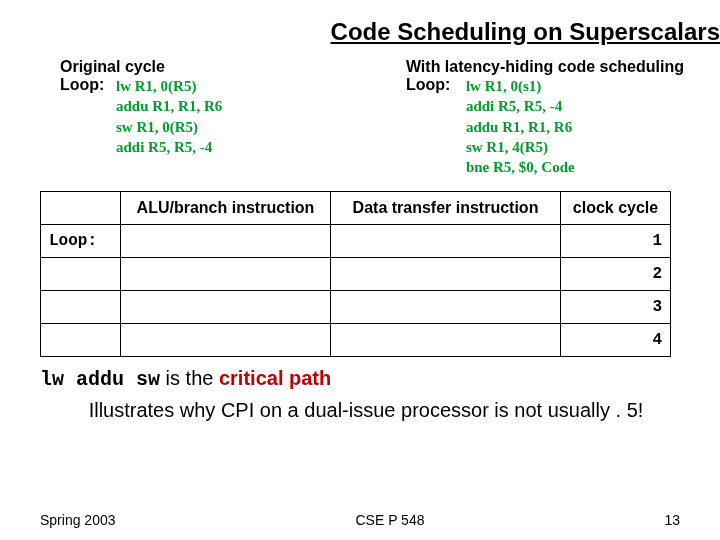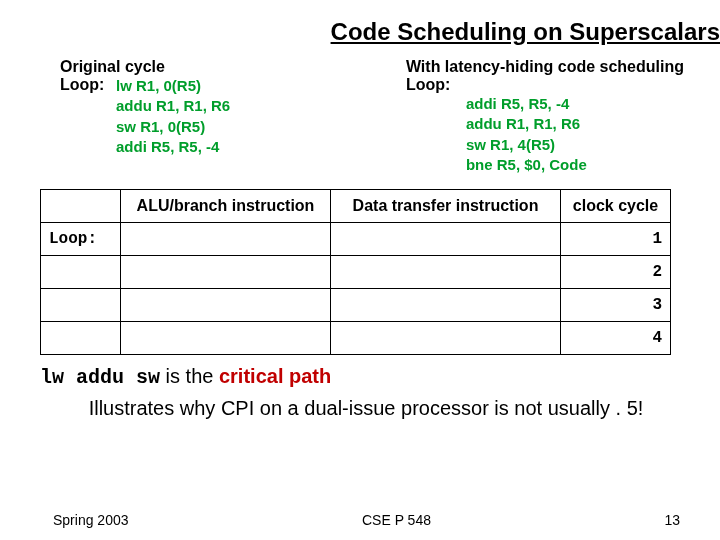--- a/index.html
+++ b/index.html
@@ -29,21 +29,21 @@
     display: flex;
     flex-direction: row;
     justify-content: space-between;
     padding: 12px 36px 8px 60px;
   }
   .blk { font-size: 16px; }
   .blk .hdr { font-weight: bold; }
   .blk .looprow { display: flex; }
   .blk .looplbl { font-weight: bold; width: 56px; }
   .blk .code {
-    font-family: Liberation Sans, sans-serif;
+    font-family: Liberation Serif, serif;
     font-weight: bold;
     color: #009e2b;
     white-space: pre;
     line-height: 1.35;
     font-size: 15px;
   }
   .blk .codeind {
     margin-left: 56px;
   }
   .right .looplbl { width: 60px; }
@@ -71,21 +71,21 @@
   table.sched td.cycle { font-family: "Courier New", monospace; font-weight: bold; text-align: right; }
 
   .bottom { padding: 10px 28px 0 40px; font-size: 20px; }
   .bottom .crit { color: #c00000; font-weight: bold; }
   .bottom .mono { font-family: "Courier New", monospace; font-weight: bold; }
   .bottom .line2 { margin-top: 8px; text-align: center; }
 
   .footer {
     position: absolute;
     bottom: 12px;
-    left: 13px; right: 0;
+    left: 0; right: 0;
     display: flex;
     justify-content: space-between;
     padding: 0 40px;
     font-size: 14px;
   }
 </style>
 </head>
 <body>
 
 <div class="slide">
@@ -100,20 +100,21 @@
       </div>
       <div class="code codeind">addu R1, R1, R6</div>
       <div class="code codeind">sw R1, 0(R5)</div>
       <div class="code codeind">addi R5, R5, -4</div>
     </div>
 
     <div class="blk right">
       <div class="hdr">With latency-hiding code scheduling</div>
       <div class="looprow">
         <div class="looplbl">Loop:</div>
+        <div class="code">lw R1, 0(s1)</div>
       </div>
       <div class="code codeind">addi R5, R5, -4</div>
       <div class="code codeind">addu R1, R1, R6</div>
       <div class="code codeind">sw R1, 4(R5)</div>
       <div class="code codeind">bne R5, $0, Code</div>
     </div>
   </div>
 
   <table class="sched">
     <colgroup>

